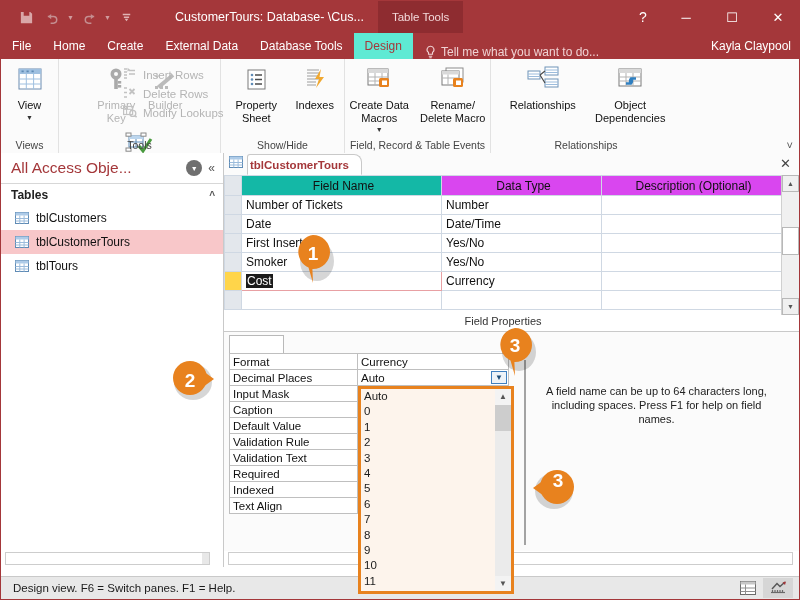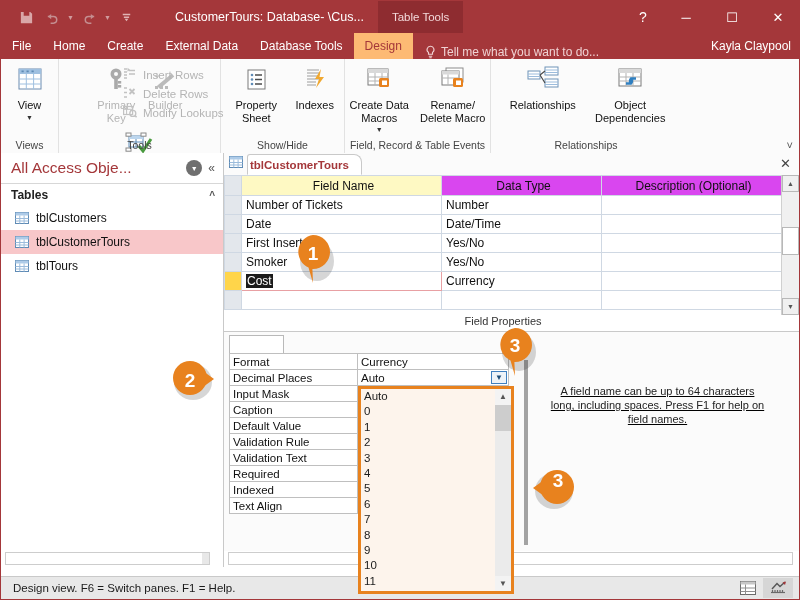--- a/index.html
+++ b/index.html
@@ -66,21 +66,21 @@
     background: #a4373a;
     display: flex; align-items: stretch;
   }
   .rtab {
     display: flex; align-items: center;
     padding: 0 11px;
     font-size: 12px; color: #ffffff;
     white-space: nowrap;
   }
   .rtab.active {
-    background: #fdba74; color: #a4373a;
+    background: #5eead4; color: #a4373a;
   }
   .tellme {
     display: flex; align-items: flex-end; gap: 5px;
     padding-left: 12px; color: #f0d2d3; font-size: 12px;
   }
   .bulb { width: 11px; height: 14px; display:block; }
   .username {
     position: absolute; right: 10px; top: 0; height: 26px;
     display: flex; align-items: center;
     color: #ffffff; font-size: 12px; white-space: nowrap;
@@ -218,21 +218,21 @@
     overflow: hidden;
     white-space: nowrap;
     box-sizing: border-box;
   }
   table.dgrid th {
     background: #d946ef;
     text-align: center;
     font-weight: normal;
     height: 20px;
   }
-  table.dgrid th.fieldname-head { background: #fef9c3; }
+  table.dgrid th.fieldname-head { background: #14b8a6; }
   table.dgrid th.rowsel-head, table.dgrid td.rowsel {
     width: 17px; padding: 0; background: #e3e7ec;
   }
   table.dgrid tr.active td.rowsel { background: #ffd54a; }
   table.dgrid tr.active td.cell-name {
     border: 1px solid #e8a0a3;
     background: #fff;
   }
   .sel-text {
     background: #1b1b1b; color: #fff; padding: 0 1px;
@@ -286,23 +286,22 @@
     position: absolute; right: 1px; top: 1px;
     width: 16px; height: 13px;
     background: #eef3f8;
     border: 1px solid #3f7fbf;
     box-sizing: border-box;
     display: flex; align-items: center; justify-content: center;
     font-size: 8px; color: #1f4e79;
   }
   .helpbox {
     position: absolute; left: 300px; top: 28px; right: 14px; bottom: 6px;
-    border-left: 4px solid #a3a3a3;
+    border-left: 2px solid #a3a3a3;
     padding-left: 20px;
-    text-decoration: underline;
   }
   .helptext {
     font-size: 11px; color: #222; text-align: center;
     line-height: 14px;
     padding-top: 24px;
     margin-right: 18px;
   }
 
   
   .ddlist {

